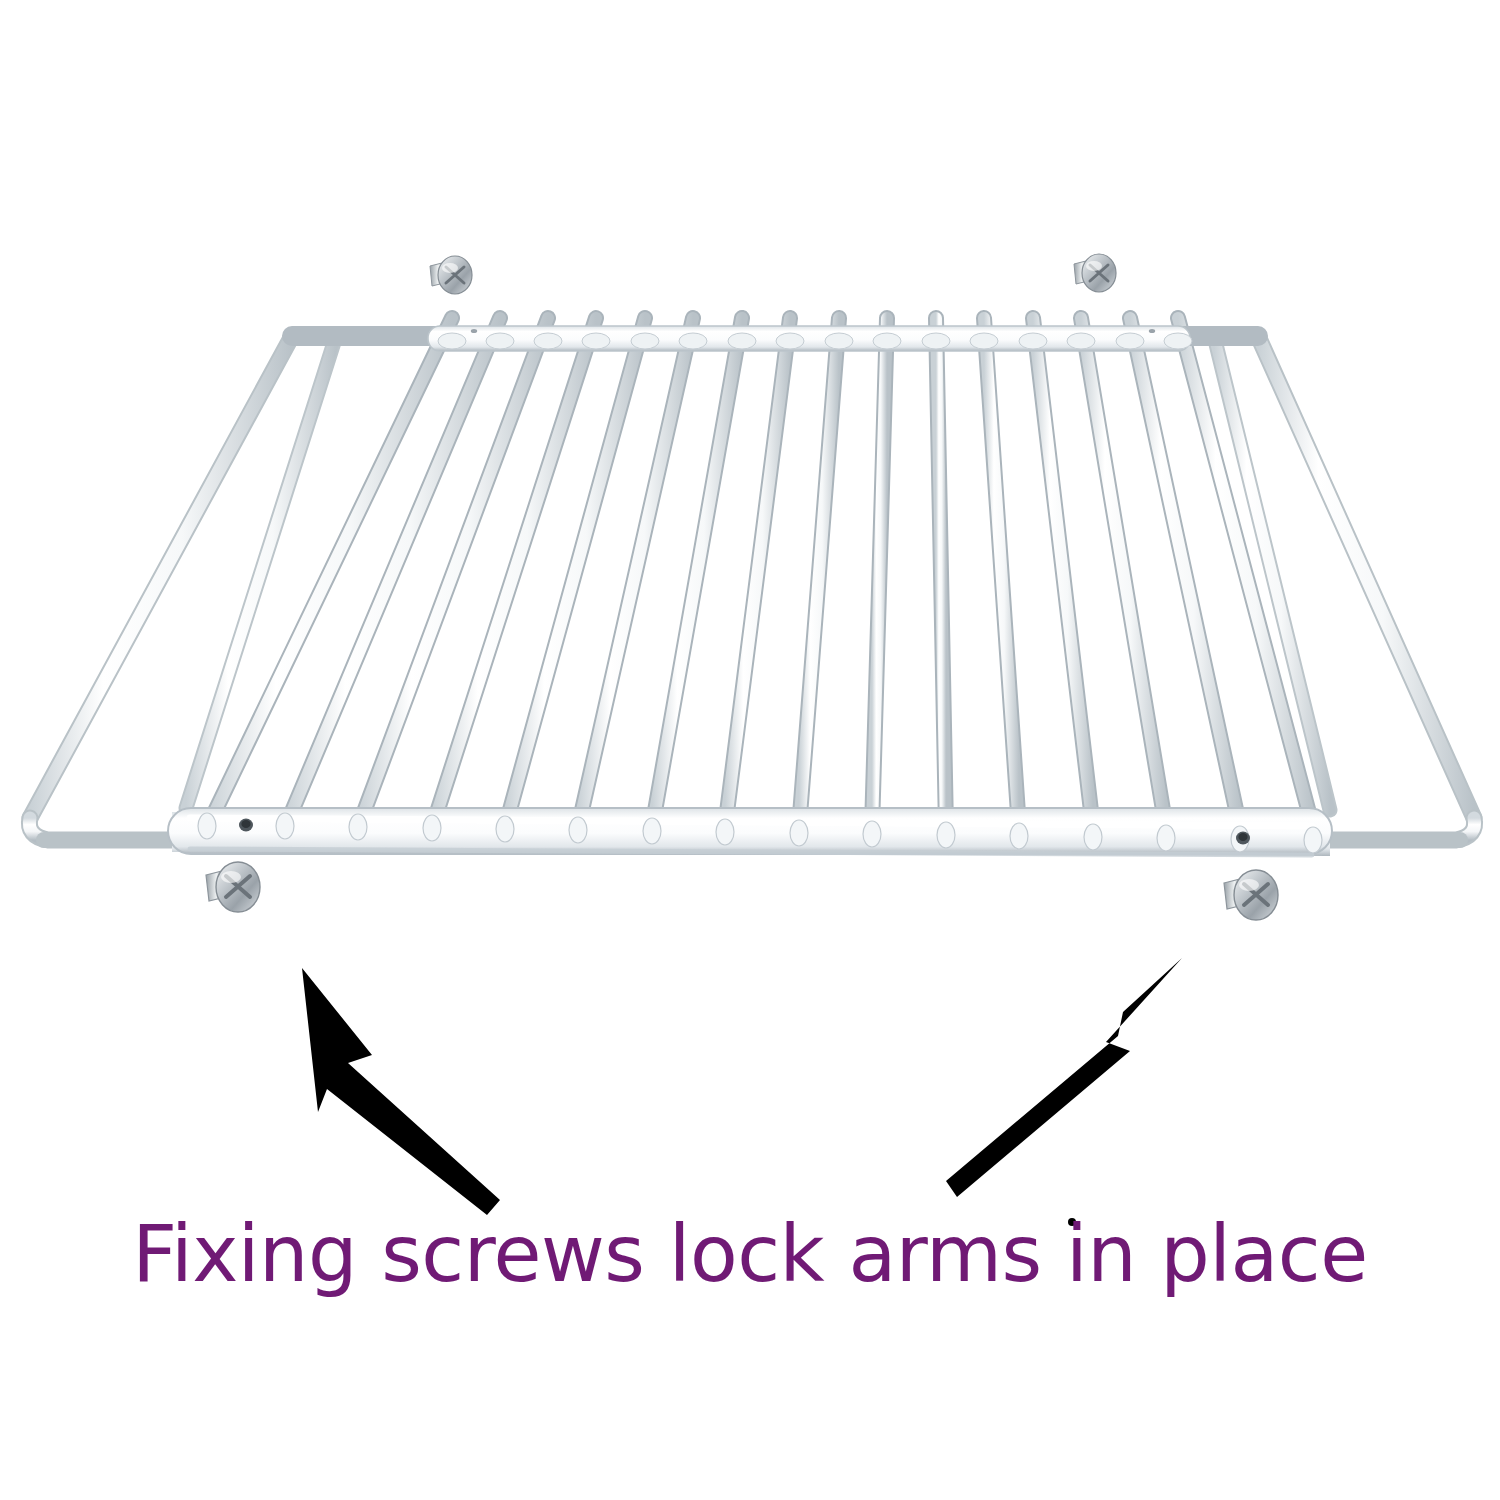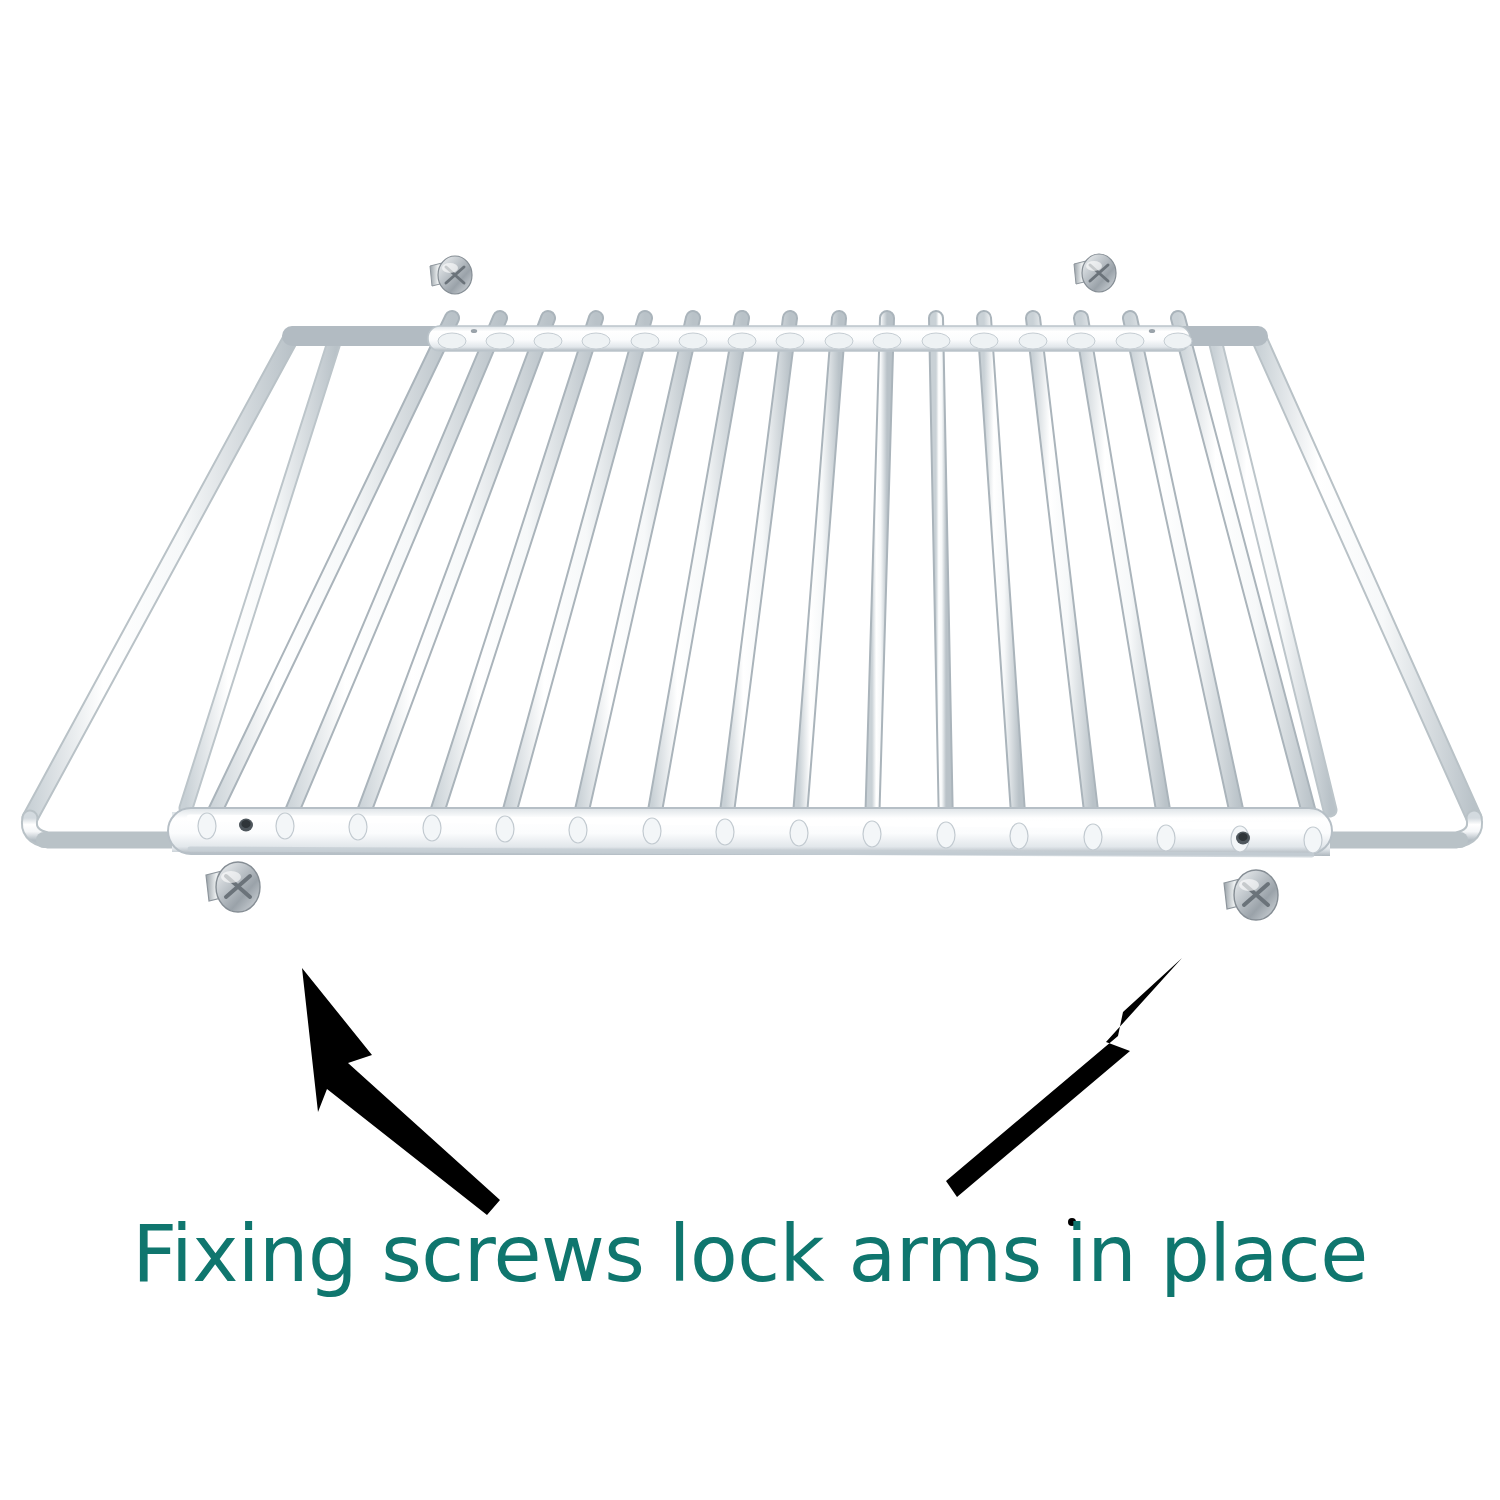--- a/index.html
+++ b/index.html
@@ -33,21 +33,21 @@
   #caption {
     position: absolute;
     left: 0;
     top: 1206px;
     width: 1500px;
     text-align: center;
     font-family: "DejaVu Sans", sans-serif;
     font-size: 78px;
     line-height: 96px;
     font-weight: 400;
-    color: #0f766e;
+    color: #701a75;
     letter-spacing: -0.5px;
     white-space: nowrap;
   }
 </style>
 </head>
 <body>
 
 <div id="stage">
 
   <svg id="scene" viewBox="0 0 1500 1500" xmlns="http://www.w3.org/2000/svg">

